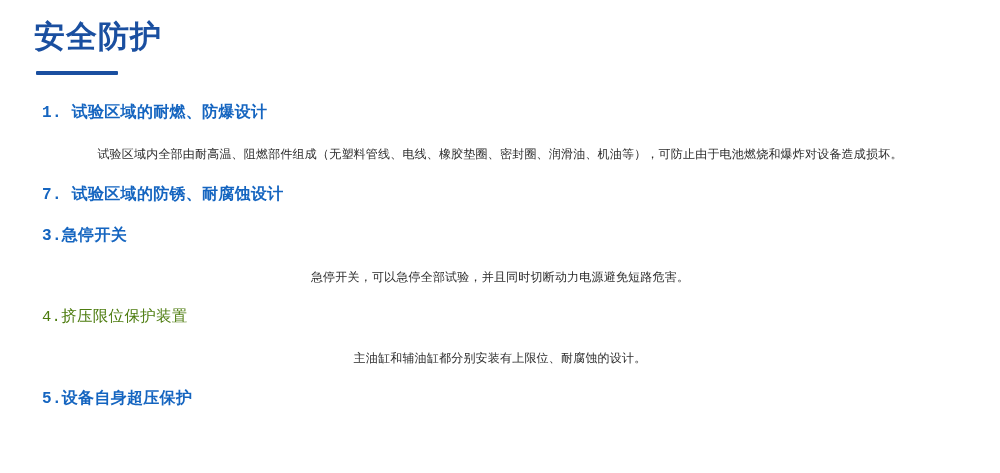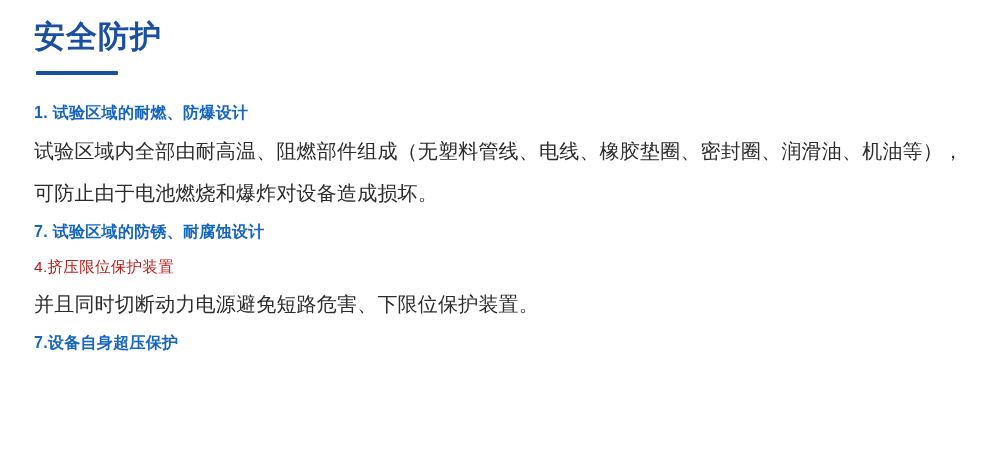--- a/index.html
+++ b/index.html
@@ -41,34 +41,36 @@
   }
   .item {
     margin-bottom: 2px;
   }
   .item-heading {
     font-size: 16px;
     font-weight: bold;
     color: #1565c0;
     line-height: 2.05;
     letter-spacing: 0.3px;
-    margin: 0;
+    margin: 8px;
+    font-family: Liberation Mono, monospace;
   }
   .item-heading.plain {
     font-weight: normal;
-    color: #b91c1c;
+    color: #4d7c0f;
     font-size: 15.5px;
   }
   .item-text {
-    font-size: 20px;
+    font-size: 12px;
     color: #2b2b2b;
     line-height: 2.1;
     letter-spacing: 0.2px;
-    margin: 0;
+    margin: 12px;
     max-width: 930px;
+    text-align: center;
   }
 </style>
 </head>
 <body>
 
 <div class="page">
 
   <h1 class="section-title">安全防护</h1>
   <div class="title-rule"></div>
 
@@ -76,24 +78,28 @@
 
     <div class="item">
       <p class="item-heading">1. 试验区域的耐燃、防爆设计</p>
       <p class="item-text">试验区域内全部由耐高温、阻燃部件组成（无塑料管线、电线、橡胶垫圈、密封圈、润滑油、机油等），可防止由于电池燃烧和爆炸对设备造成损坏。</p>
     </div>
 
     <div class="item">
       <p class="item-heading">7. 试验区域的防锈、耐腐蚀设计</p>
     </div>
 
+    <div class="item">
+      <p class="item-heading">3.急停开关</p>
+      <p class="item-text">急停开关，可以急停全部试验，并且同时切断动力电源避免短路危害。</p>
+    </div>
 
     <div class="item">
       <p class="item-heading plain">4.挤压限位保护装置</p>
-      <p class="item-text">并且同时切断动力电源避免短路危害、下限位保护装置。</p>
+      <p class="item-text">主油缸和辅油缸都分别安装有上限位、耐腐蚀的设计。</p>
     </div>
 
     <div class="item">
-      <p class="item-heading">7.设备自身超压保护</p>
+      <p class="item-heading">5.设备自身超压保护</p>
     </div>
 
   </div>
 </div>
 
 </body></html>

